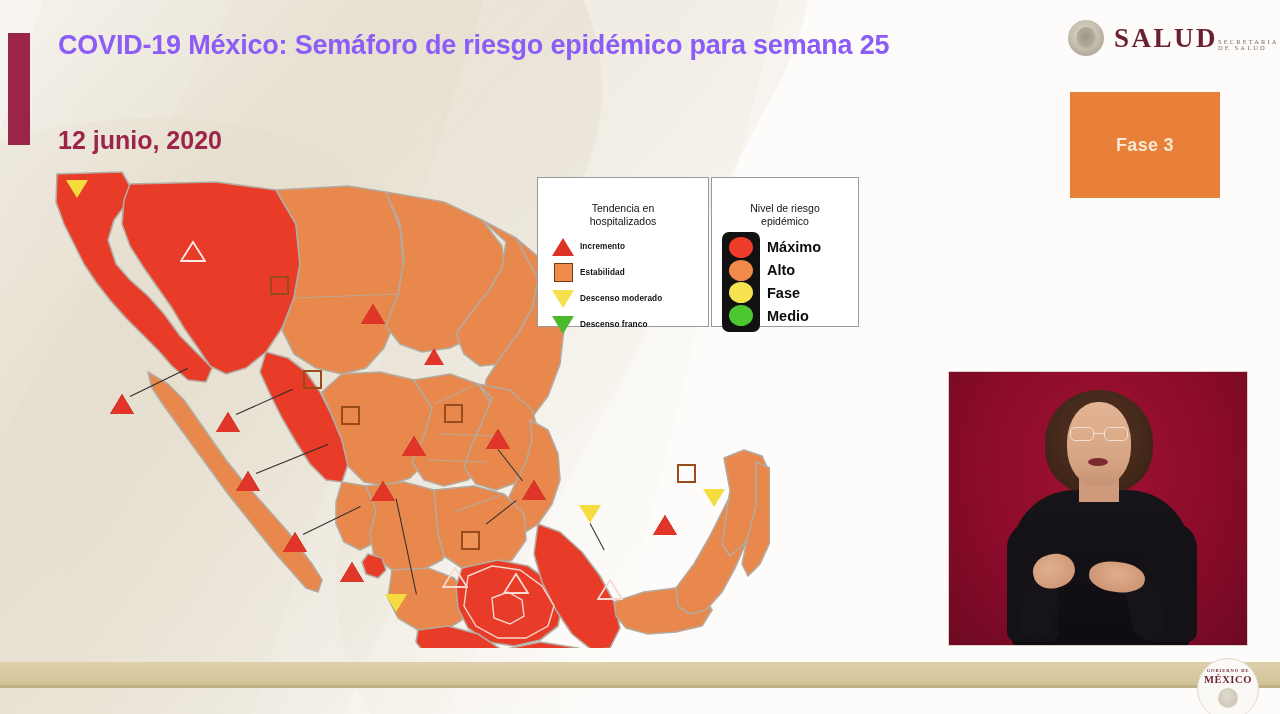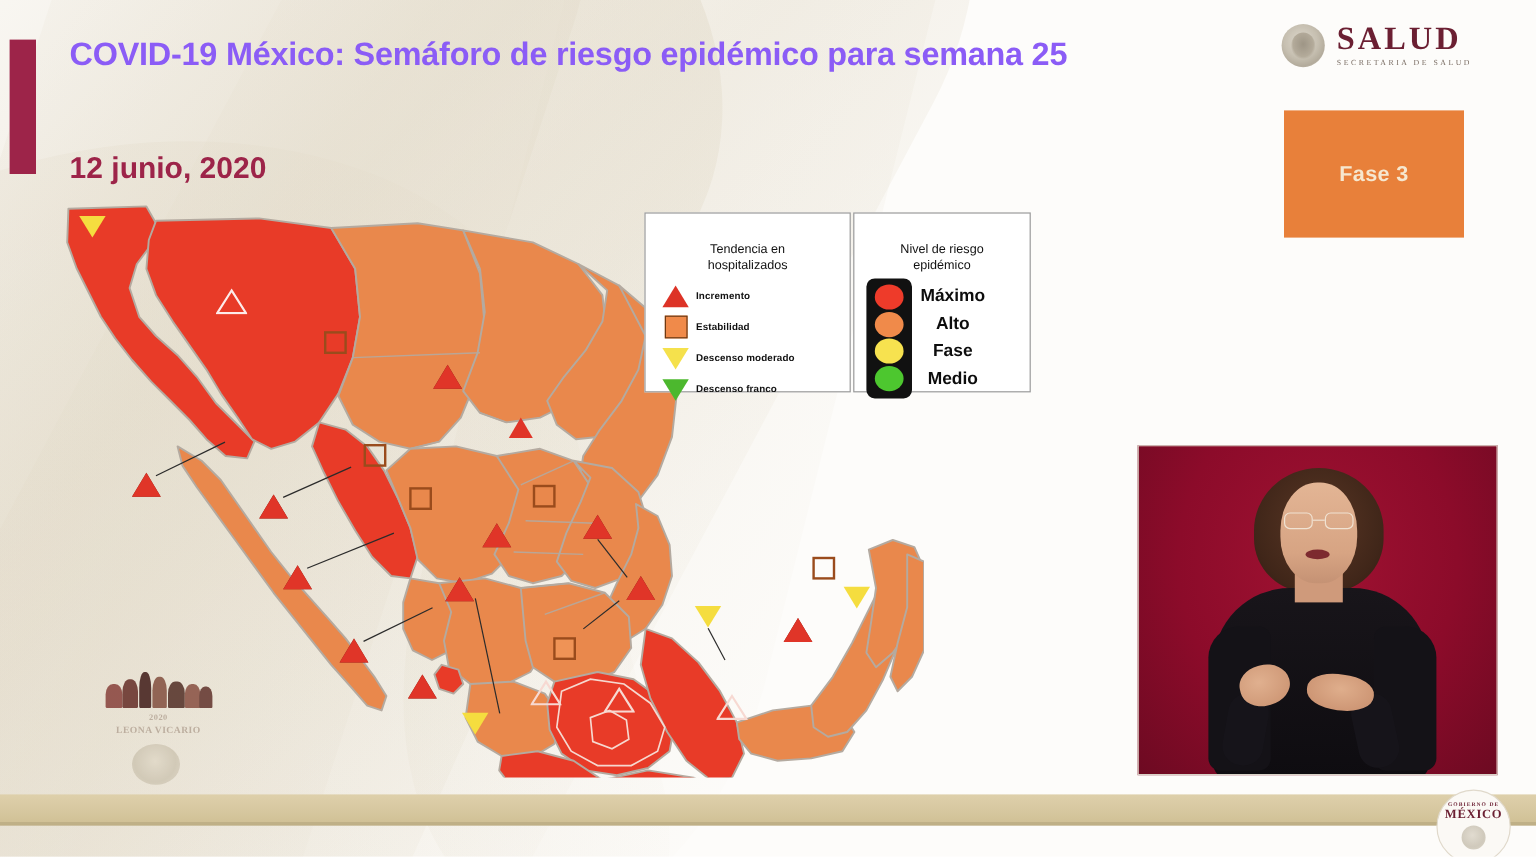--- a/index.html
+++ b/index.html
@@ -44,21 +44,21 @@
 
   
   #salud-logo { position:absolute; left:1068px; top:14px; width:180px; height:48px;
     display:flex; align-items:center; gap:10px; }
   #salud-seal { width:36px; height:36px; border-radius:50%;
     background: radial-gradient(circle at 45% 40%, #d9d3c6 0%, #bdb5a4 48%, #a79e8c 70%, #c9c2b2 100%);
     position:relative; opacity:.85; flex:0 0 auto; }
   #salud-seal::after { content:""; position:absolute; left:8px; top:7px; width:20px; height:22px;
     background: radial-gradient(ellipse at 50% 45%, #8e8472 0%, #a79d8a 60%, rgba(167,157,138,0) 75%);
     border-radius:50% 50% 45% 45%; }
-  #salud-text { display:flex; flex-direction:column; line-height:1; }
+  #salud-text { display:flex; flex-direction:row; line-height:1;align-items:flex-end; }
   #salud-word { font-size:27px; font-weight:bold; color:#6b1f32; letter-spacing:2.5px;
     font-family:"Liberation Serif", serif; }
   #salud-sub { font-size:6.5px; color:#7a6d64; letter-spacing:2.1px; margin-top:4px;
     font-family:"Liberation Serif", serif; }
 
   
   #fase-box {
     position:absolute; left:1070px; top:92px; width:150px; height:106px;
     background:#e8803a; display:flex; align-items:center; justify-content:center;
   }
@@ -112,21 +112,21 @@
   .sym-square { width:19px;height:19px;background:#f08a4a;border:1.5px solid #6d3a14; }
   .sym-tri-dn-y {
     width:0;height:0;border-left:11px solid transparent;border-right:11px solid transparent;
     border-top:18px solid #f5e14c;
   }
   .sym-tri-dn-g {
     width:0;height:0;border-left:11px solid transparent;border-right:11px solid transparent;
     border-top:18px solid #4cb82e;
   }
 
-  #risk-body { display:flex; align-items:center; gap:7px; padding:4px 0 0 10px;text-align:center; }
+  #risk-body { display:flex; align-items:center; gap:7px; padding:4px 0 0 10px; }
   #traffic-light {
     width:38px; height:100px; background:#111; border-radius:7px;
     display:flex; flex-direction:column; align-items:center; justify-content:space-evenly;
     padding:4px 0;
   }
   .tl-lamp { width:24px; height:21px; border-radius:50%; }
   #risk-labels { display:flex; flex-direction:column; justify-content:space-evenly; height:100px; }
   .risk-label { font-size:14.5px; font-weight:bold; color:#0d0d0d; line-height:1; }
 
   
@@ -495,34 +495,20 @@
         <div class="lens r"></div>
         <div class="bridge"></div>
     </div>
     <div class="v-mouth"></div>
     <div class="v-forearmL"></div>
     <div class="v-forearmR"></div>
     <div class="v-handL"></div>
     <div class="v-handR"></div>
   </div>
 
-  <div id="commem">
-    <div id="commem-figs">
-      <div class="fig" style="left:2px;  width:14px; height:20px; background:#8f4d46;"></div>
-      <div class="fig" style="left:16px; width:13px; height:24px; background:#6e3a33;"></div>
-      <div class="fig" style="left:30px; width:10px; height:30px; background:#4c2a26;"></div>
-      <div class="fig" style="left:41px; width:12px; height:26px; background:#8a5a4a;"></div>
-      <div class="fig" style="left:54px; width:14px; height:22px; background:#5d3b32;"></div>
-      <div class="fig" style="left:68px; width:13px; height:20px; background:#8f5a4c;"></div>
-      <div class="fig" style="left:80px; width:11px; height:18px; background:#6b4038;"></div>
-    </div>
-    <div id="commem-line1">2020</div>
-    <div id="commem-line2">LEONA VICARIO</div>
-    <div id="commem-seal"></div>
-  </div>
 
   <div id="bottom-bar"></div>
   <div id="gob-badge">
     <div id="gob-sup">GOBIERNO DE</div>
     <div id="gob-main">MÉXICO</div>
     <div id="gob-seal"></div>
   </div>
 
 </div>
 

